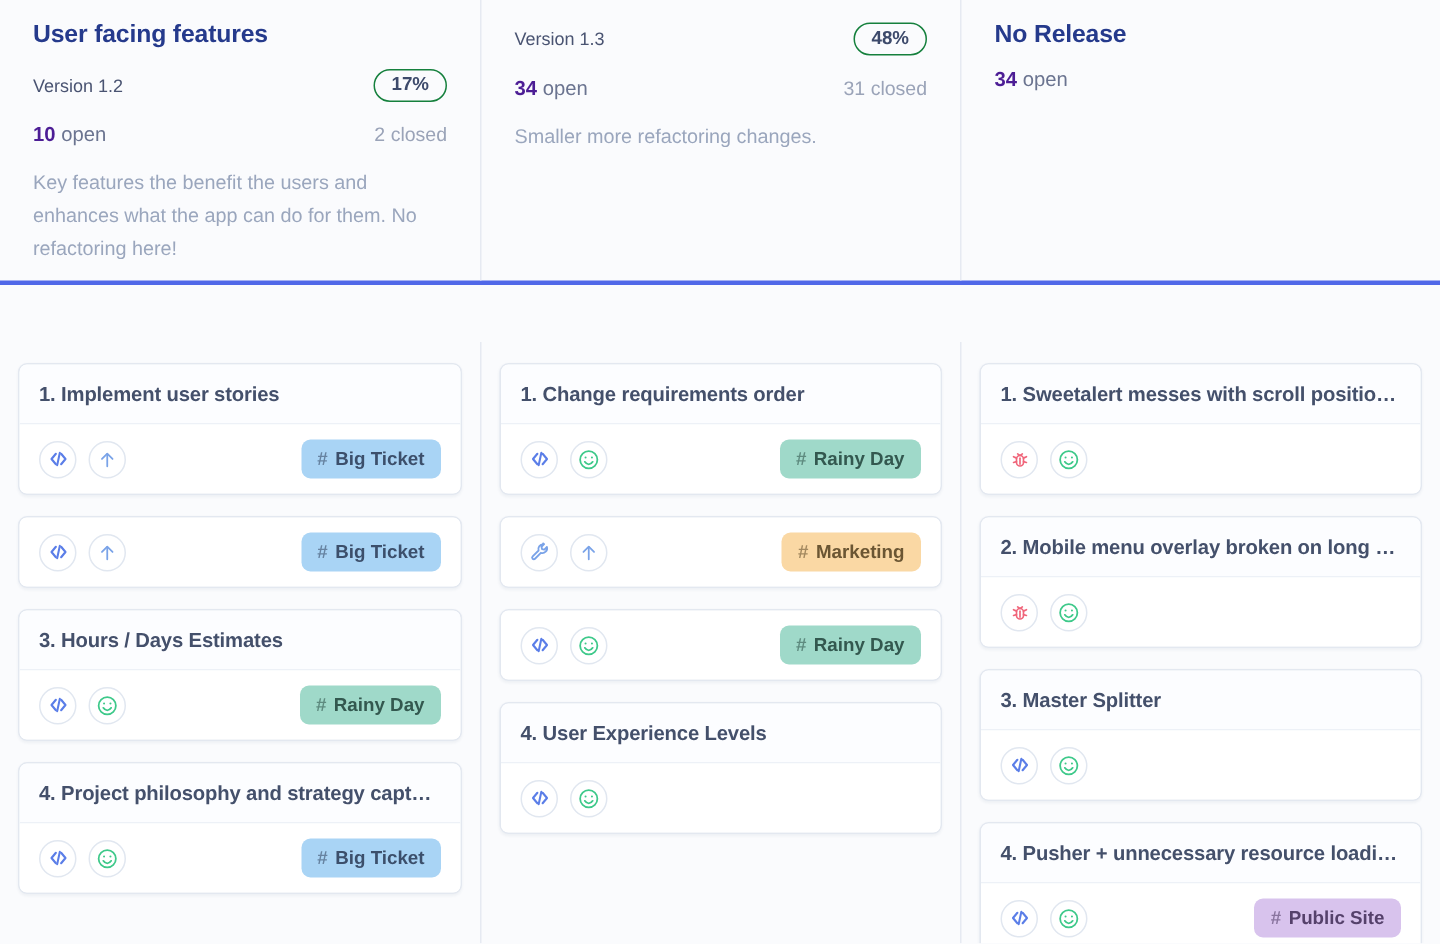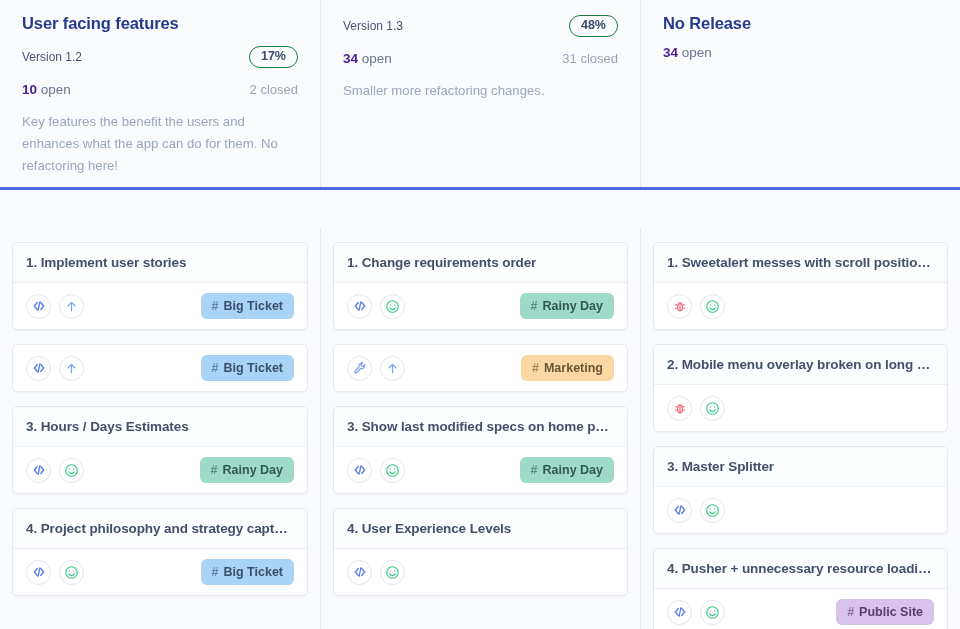--- a/index.html
+++ b/index.html
@@ -294,21 +294,20 @@
                 <polyline points="5.5 11 12 4.5 18.5 11"></polyline>
               </svg>
             </span>
             <span class="tag tag-orange" style="background: rgb(250, 216, 164);">
               <span class="hash">#</span>
               <span>Marketing</span>
             </span>
           </div>
         </div>
         <div class="card">
-          <div class="card-title">3. Show last modified specs on home pa…</div>
           <div class="card-foot">
             <span class="icon-badge">
               <svg width="14" height="14" viewBox="0 0 24 24" fill="none" stroke="#5b7ee8" stroke-width="2.4" stroke-linecap="round" stroke-linejoin="round">
                 <polyline points="9 6 4 12 9 18"></polyline>
                 <polyline points="15 6 20 12 15 18"></polyline>
                 <line x1="13.5" y1="5" x2="10.5" y2="19"></line>
               </svg>
             </span>
             <span class="icon-badge">
               <svg width="15" height="15" viewBox="0 0 24 24" fill="none" stroke="#3ec98a" stroke-width="1.9">

